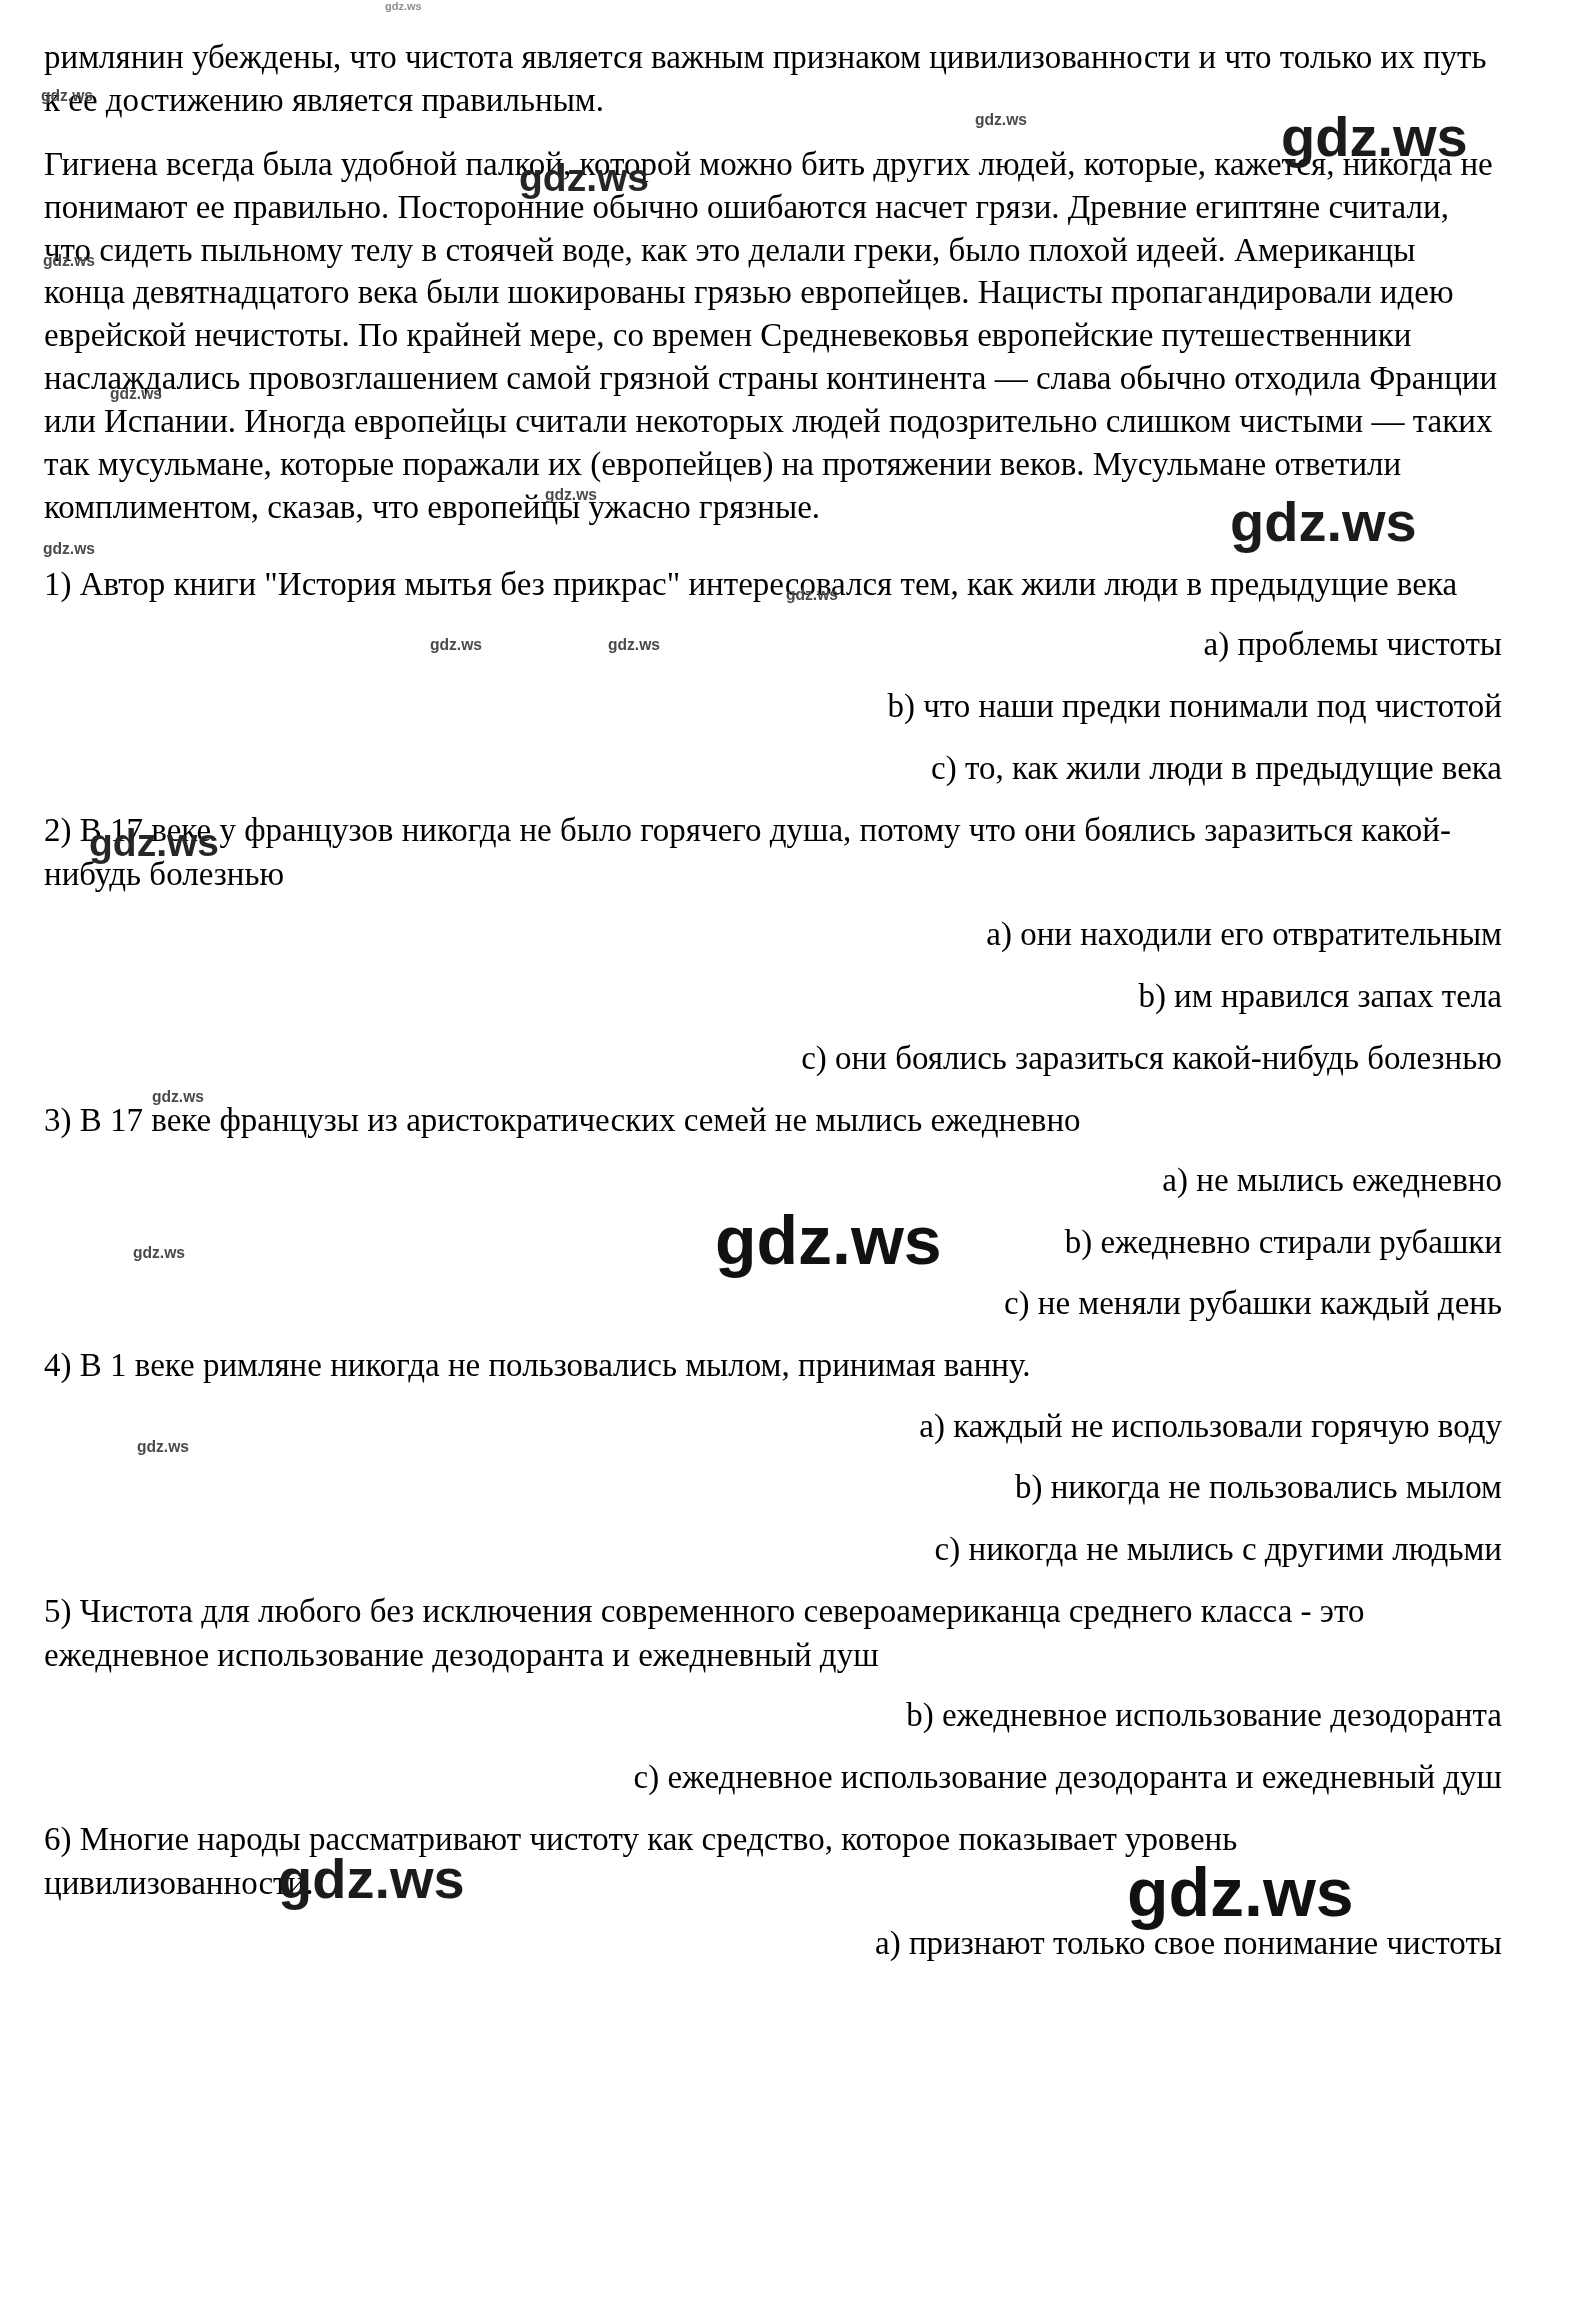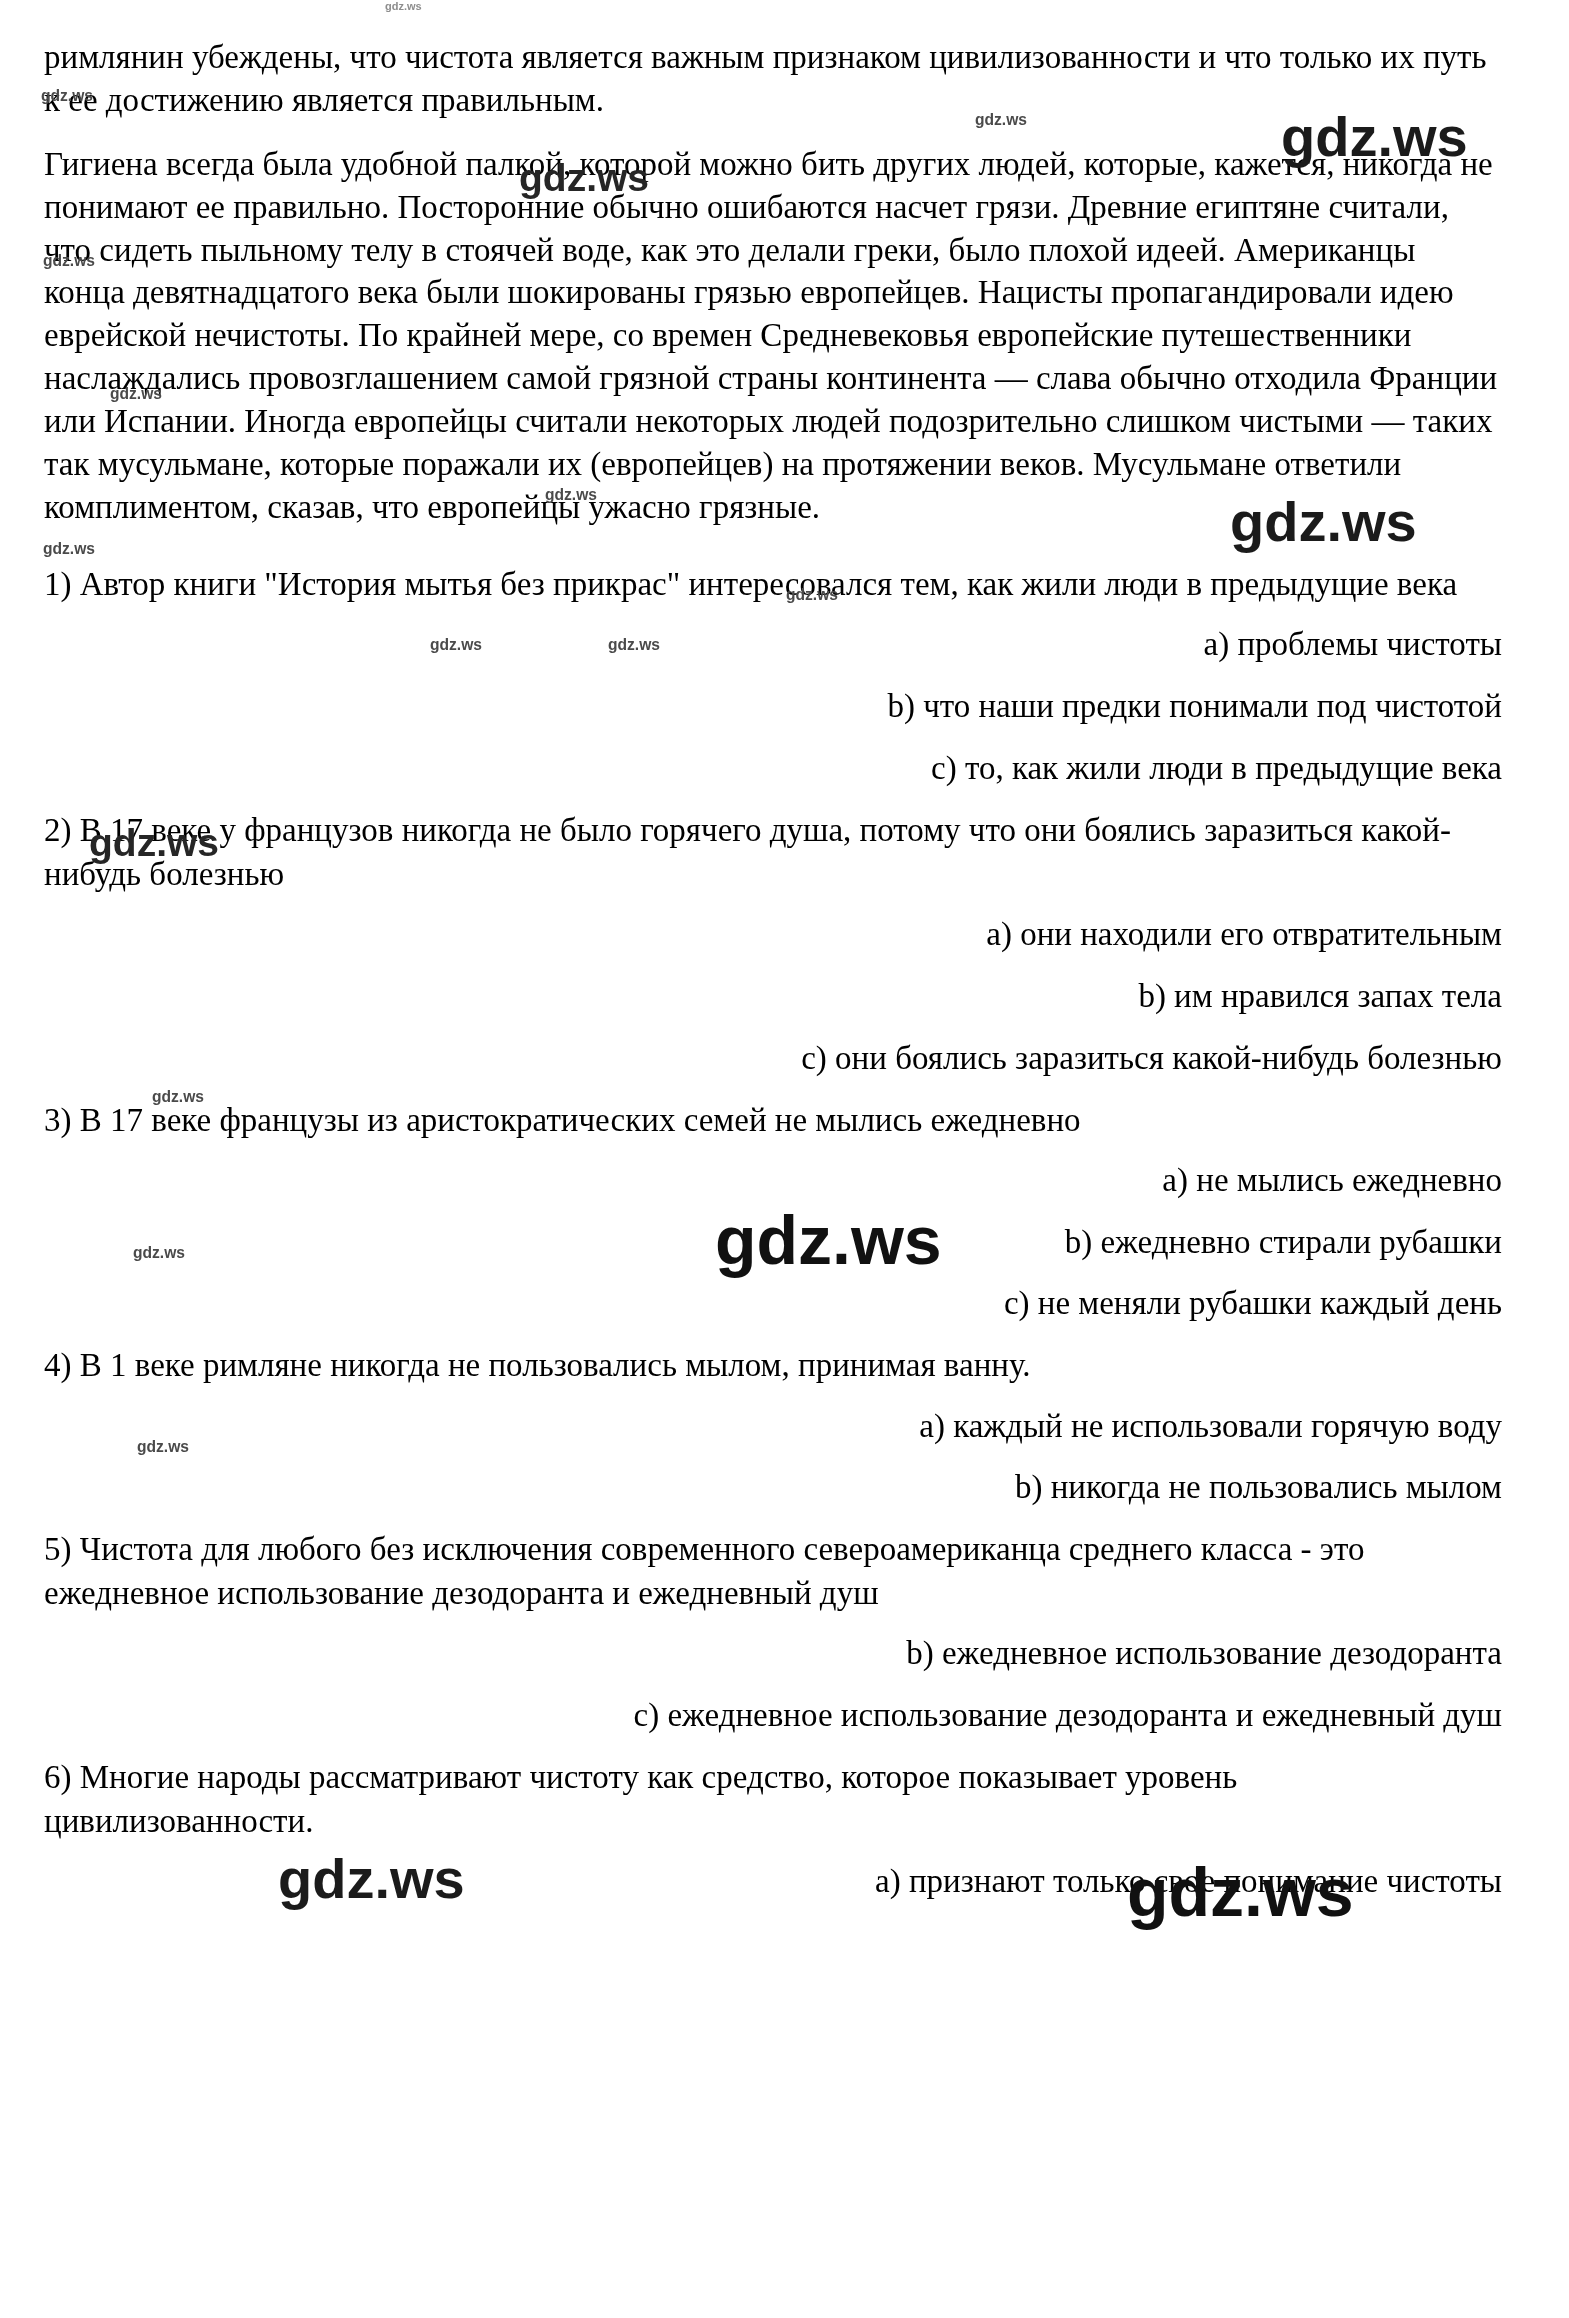--- a/index.html
+++ b/index.html
@@ -103,20 +103,21 @@
   <p class="qline opt">c) они боялись заразиться какой-нибудь болезнью</p>
 
   <p class="qline">3) В 17 веке французы из аристократических семей не мылись ежедневно</p>
   <p class="qline opt">a) не мылись ежедневно</p>
   <p class="qline opt">b) ежедневно стирали рубашки</p>
   <p class="qline opt">c) не меняли рубашки каждый день</p>
 
   <p class="qline">4) В 1 веке римляне никогда не пользовались мылом, принимая ванну.</p>
   <p class="qline opt">a) каждый не использовали горячую воду</p>
   <p class="qline opt">b) никогда не пользовались мылом</p>
+  <p class="qline opt">c) никогда не мылись с другими людьми</p>
 
   <p class="qline">5) Чистота для любого без исключения современного североамериканца среднего класса - это ежедневное использование дезодоранта и ежедневный душ</p>
   <p class="qline opt">b) ежедневное использование дезодоранта</p>
   <p class="qline opt">c) ежедневное использование дезодоранта и ежедневный душ</p>
 
   <p class="qline">6) Многие народы рассматривают чистоту как средство, которое показывает уровень цивилизованности.</p>
   <p class="qline opt">a) признают только свое понимание чистоты</p>
 
 </div>
 

